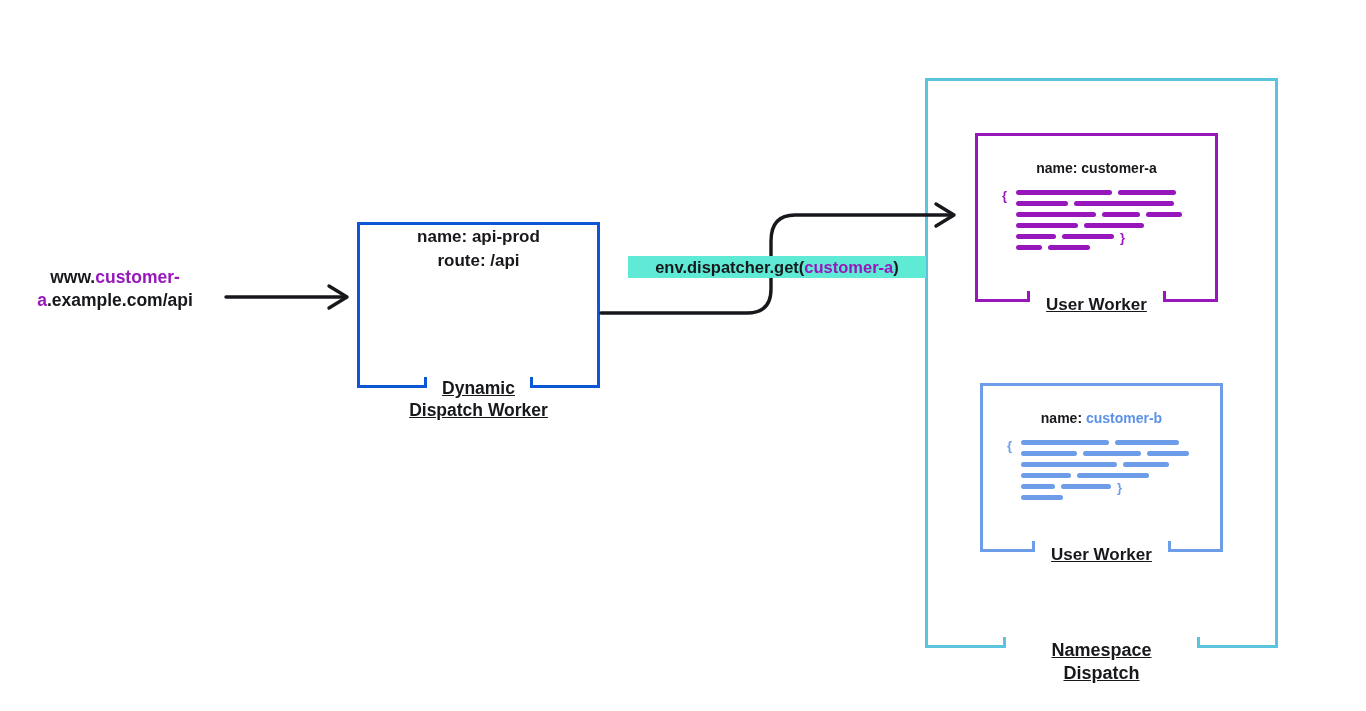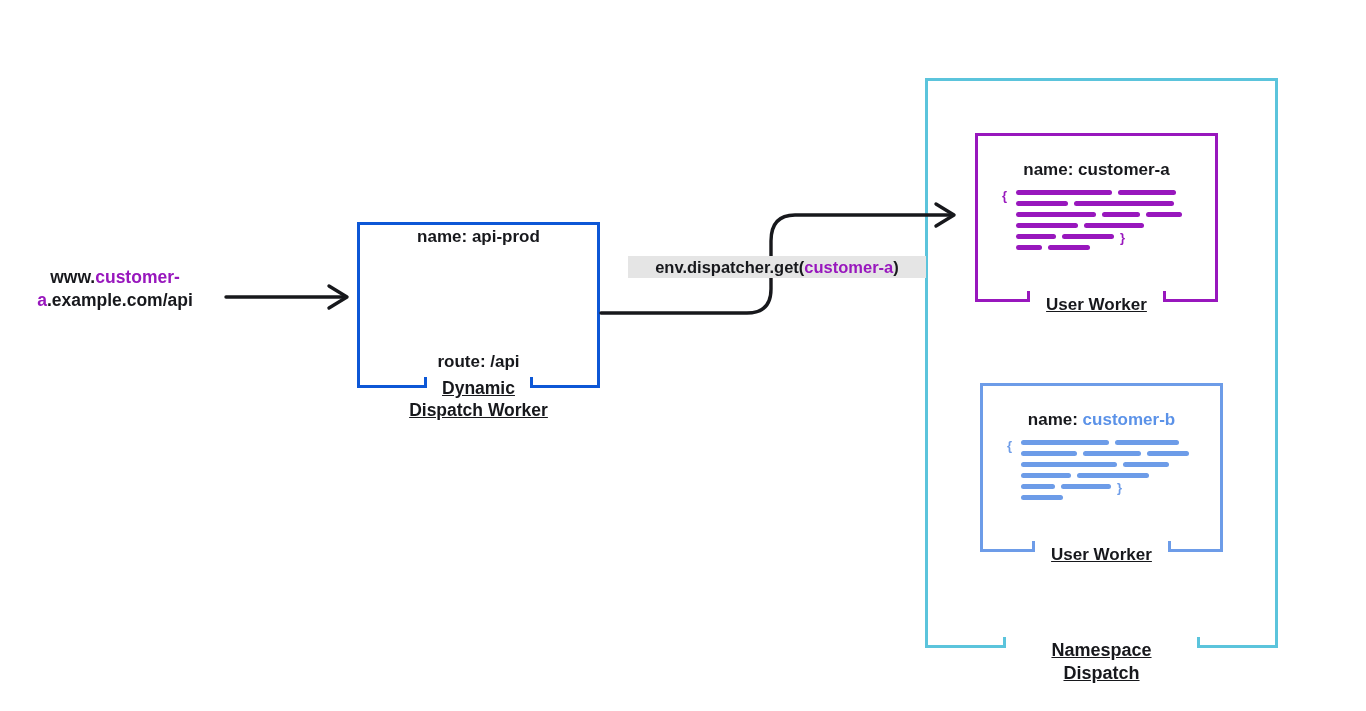--- a/index.html
+++ b/index.html
@@ -23,37 +23,37 @@
   .c-blue   { border-color:var(--blue,#0d57d6); }
   .c-purple { border-color:var(--purple,#9817bd); }
   .c-cyan   { border-color:var(--cyan,#5bc4dc); }
   .c-lblue  { border-color:var(--worker_b_blue,#6d9ce8); }
 
   .t-ink    { color:var(--ink,#17181c);text-align:center; }
   .t-purple { color:var(--purple,#9817bd); }
   .t-lblue  { color:var(--worker_b_text,#5b92e8); }
 
   .inner { position:absolute; inset:0 0 14px 0; display:flex; flex-direction:column;
-           align-items:center; justify-content:space-between; font-size:17px; line-height:24px;
+           align-items:center; justify-content:flex-start; font-size:17px; line-height:24px;
            color:var(--ink,#17181c); }
 
   .cap { position:absolute; left:-3px; right:-3px; text-align:center;
          color:var(--ink,#17181c); font-size:17.5px; line-height:22px;text-decoration:underline; }
 
-  .wname { position:absolute; top:24px; left:0; right:0; text-align:center; font-size:17px; }
+  .wname { position:absolute; top:24px; left:0; right:0; text-align:center; font-size:14px; }
 
   .code { position:absolute; left:24px; top:52px; }
   .code rect { fill:currentColor; }
   .code text { font:700 13px "Liberation Sans","DejaVu Sans",sans-serif; fill:currentColor; }
 
   .url-label { position:absolute; left:10px; top:266px; width:210px; text-align:center;
                font-size:17.5px; line-height:23px; z-index:2; }
 
   .call-label { position:absolute; left:628px; top:256px; width:298px; text-align:center;
-                font-size:16.5px; line-height:22px; background:#e5e5e5; z-index:4; }
+                font-size:16.5px; line-height:22px; background:#5eead4; z-index:4; }
 </style>
 </head>
 <body>
 
 <div class="canvas">
 
   <svg class="arrows" width="1366" height="711" viewBox="0 0 1366 711">
     <g>
       <path d="M226 297 H343"></path>
       <path d="M329 286 L347 297 L329 308"></path>

